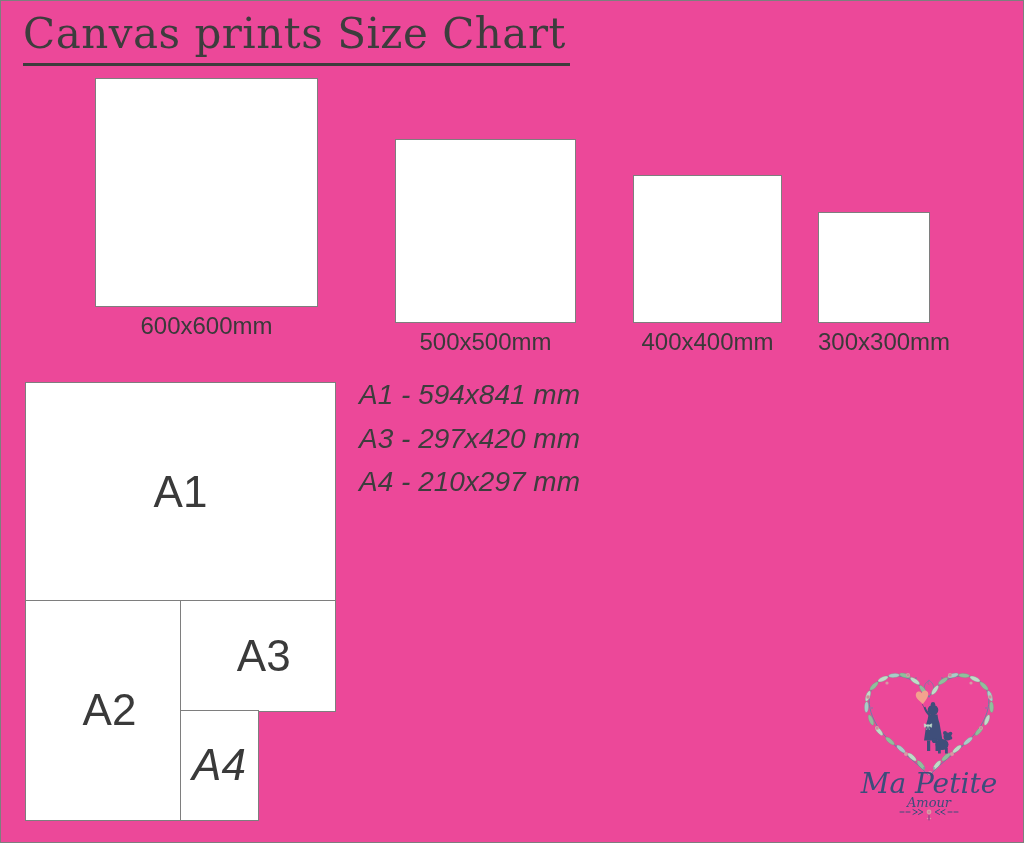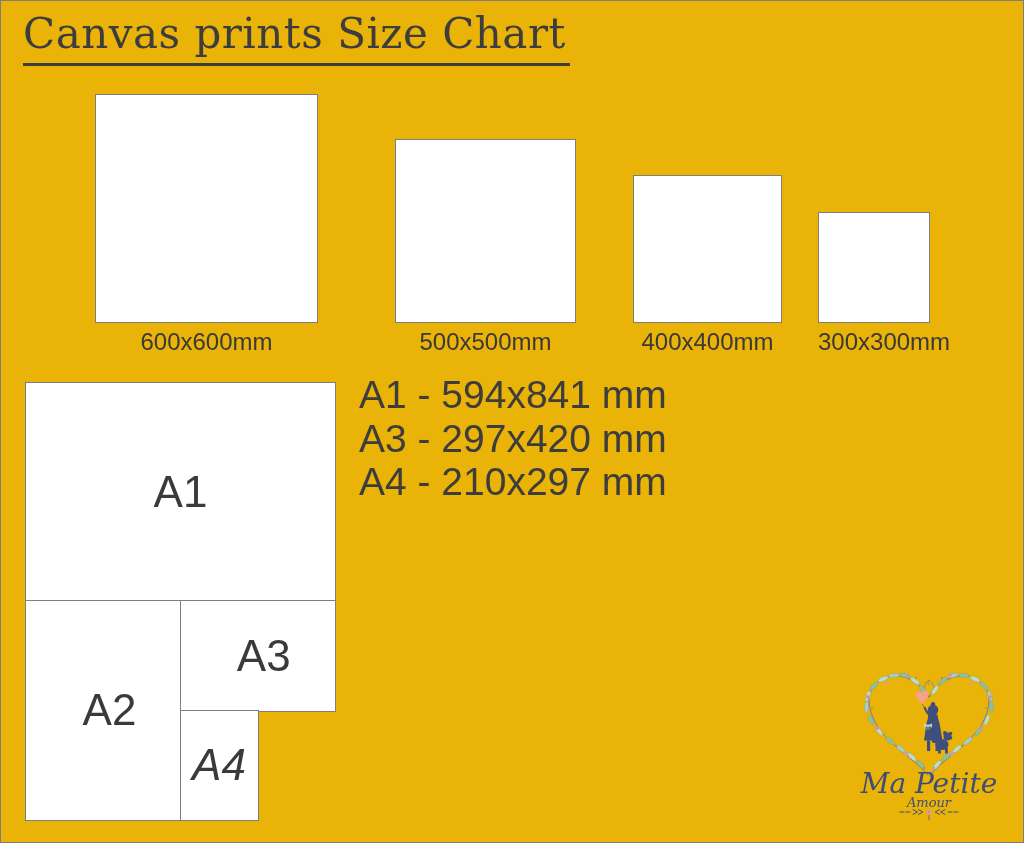--- a/index.html
+++ b/index.html
@@ -1,19 +1,19 @@
 <!DOCTYPE html>
 <html><head>
 <meta charset="utf-8">
 <style>
   html,body{margin:0;padding:0;background:#ffffff;}
   #canvas{
     position:relative;width:1024px;height:843px;
     box-sizing:border-box;border:1.5px solid #7e7e7e;
-    background:#eab308;overflow:hidden;
+    background:#ec4899;overflow:hidden;
     font-family:"Liberation Sans", sans-serif;
   }
   .title{
     position:absolute;left:22px;top:8px;
     font-family:"DejaVu Serif", serif;
     font-size:42px;letter-spacing:0.5px;color:#3d3d3d;
     display:inline-block;border-bottom:3px solid #3d3d3d;
     padding:0 4px 5px 0;white-space:nowrap;
   }
   .sq-wrap{position:absolute;}
@@ -29,35 +29,35 @@
     position:absolute;box-sizing:border-box;border:1.5px solid #7e7e7e;
     background:#ffffff;display:flex;align-items:center;justify-content:center;
   }
   .a-box span{font-size:44px;color:#3a3a3a;}
   #a1{left:0;top:0;width:311px;height:219px;}
   #a2{left:0;top:217.5px;width:169px;height:221px;}
   #a3{left:154.5px;top:217.5px;width:156.5px;height:112px;padding-left:12px;}
   #a4{left:154.5px;top:328px;width:79px;height:110.5px;font-style:italic;}
   #dim-list{
     position:absolute;left:358px;top:372px;
-    font-size:39px;line-height:43.5px;color:#3d3d3d;white-space:nowrap;
+    font-size:28px;line-height:43.5px;color:#3d3d3d;white-space:nowrap;font-style:italic;
   }
   #logo{position:absolute;left:843px;top:645px;width:170px;height:195px;}
   .logo-script{
     font-family:"DejaVu Serif", serif;font-style:italic;fill:#3c4d7b;
   }
 </style>
 </head>
 <body>
 
 <div id="canvas">
 
   <div class="title">Canvas prints Size Chart</div>
 
-  <div class="sq-wrap" style="left:94px;top:93px;">
+  <div class="sq-wrap" style="left:94px;top:77px;">
     <div class="sq-box" style="width:223px;height:229px;"></div>
     <div class="sq-label">600x600mm</div>
   </div>
   <div class="sq-wrap" style="left:394px;top:138px;">
     <div class="sq-box" style="width:181px;height:184px;"></div>
     <div class="sq-label">500x500mm</div>
   </div>
   <div class="sq-wrap" style="left:613px;top:174px;margin-left:19px;">
     <div class="sq-box" style="width:149px;height:148px;"></div>
     <div class="sq-label">400x400mm</div>

